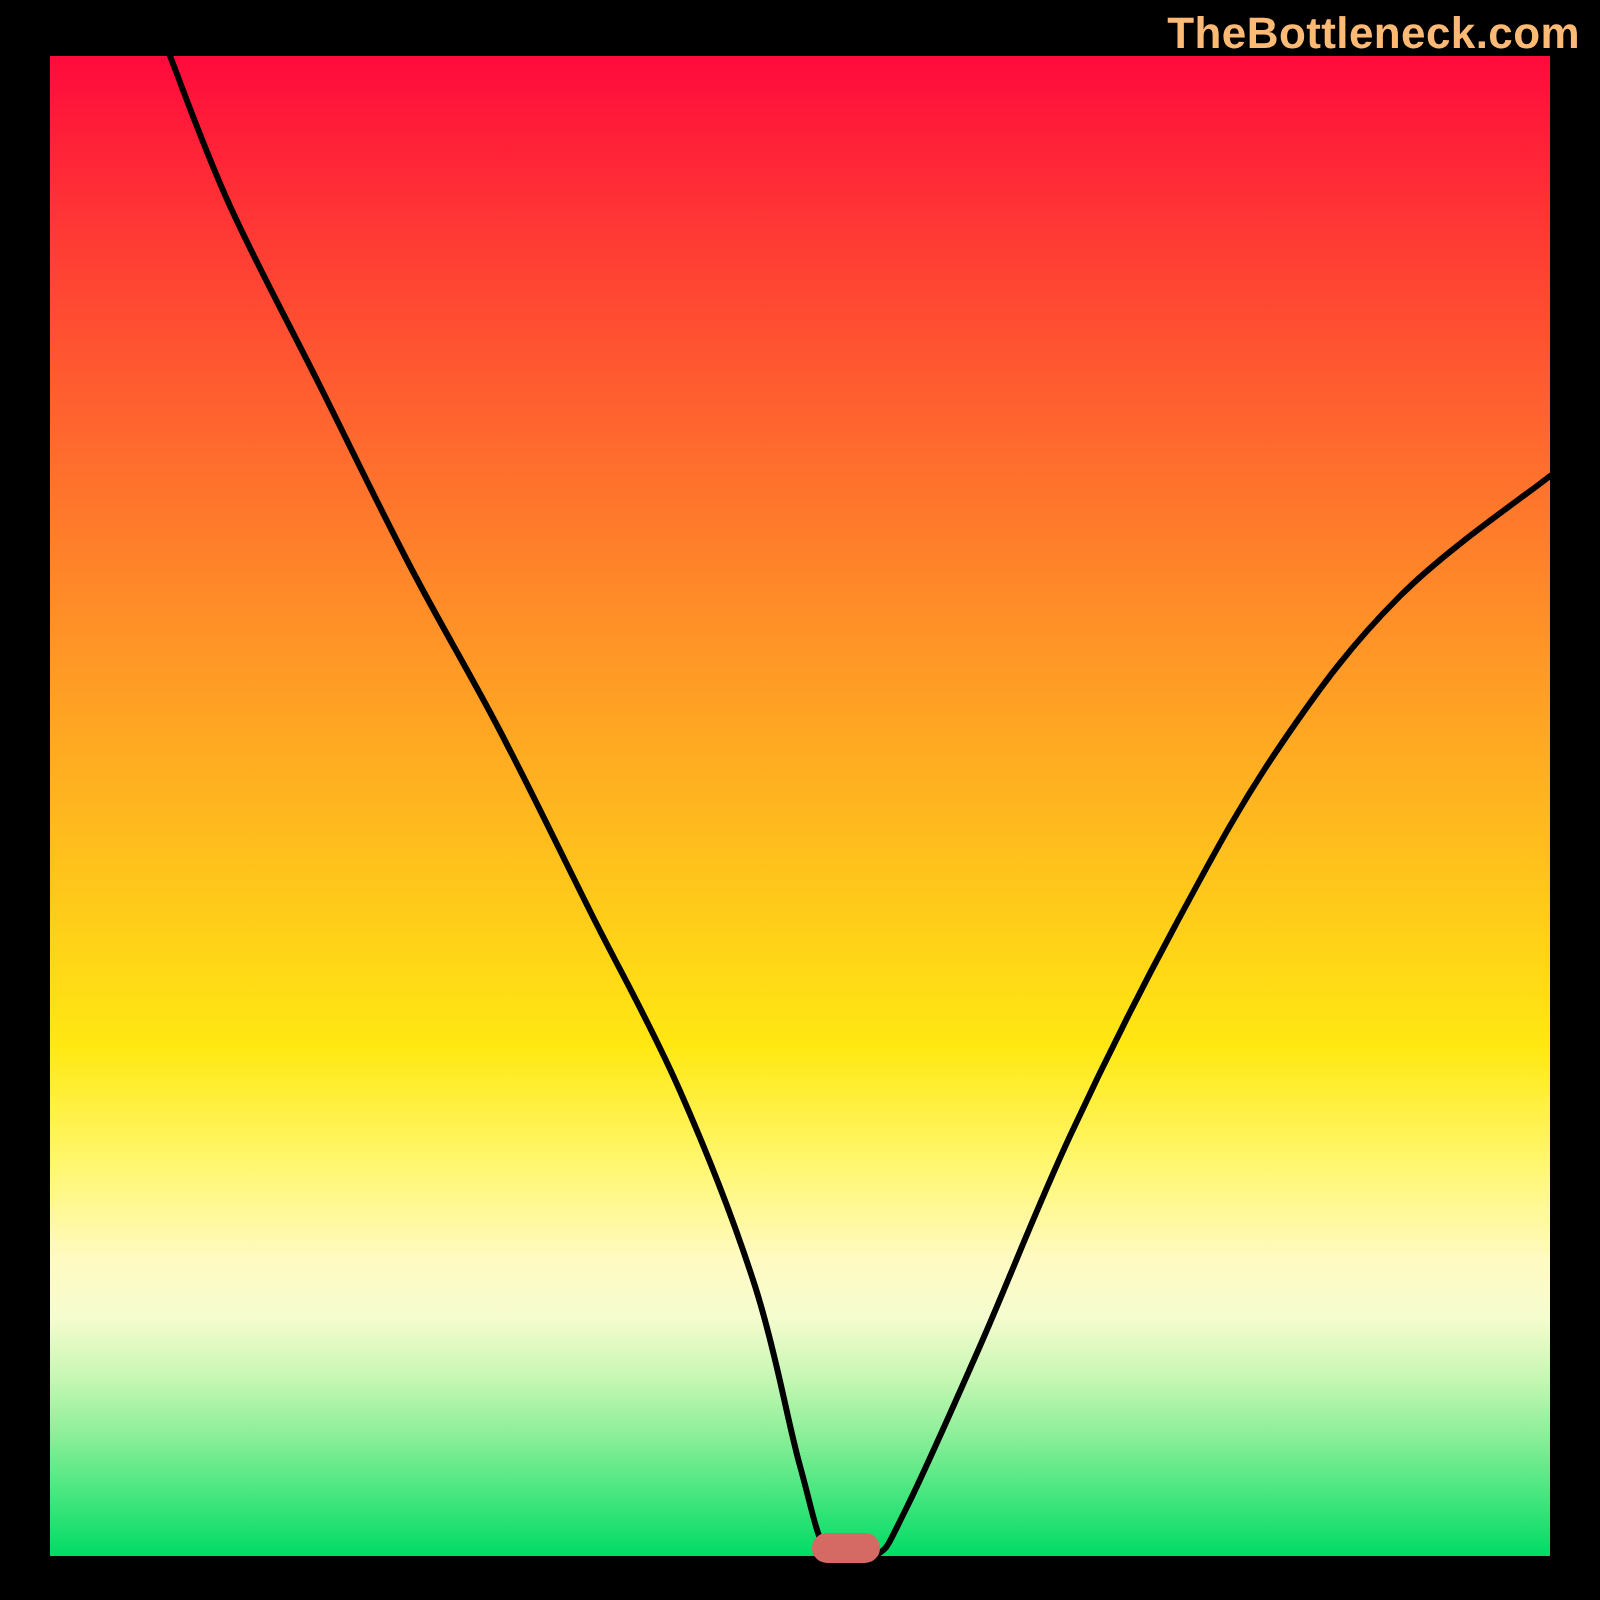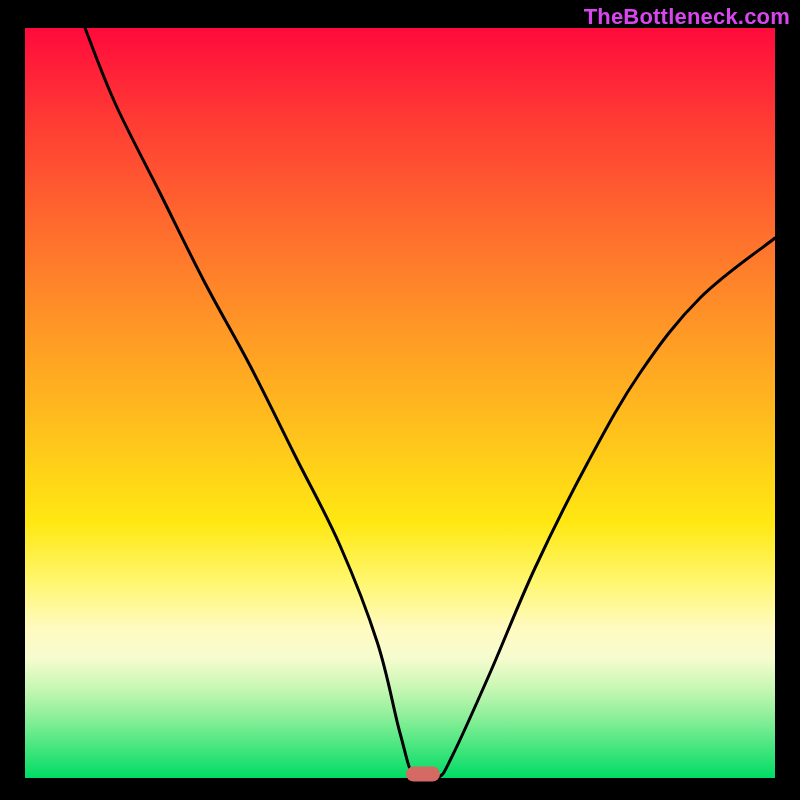--- a/index.html
+++ b/index.html
@@ -16,21 +16,21 @@
     width: 800px;
     height: 800px;
     background: #000;
   }
   .watermark {
     position: absolute;
     top: 4px;
     right: 10px;
     font-size: 22px;
     font-weight: 600;
-    color: #d946ef;
+    color: #fdba74;
     letter-spacing: 0.2px;
     z-index: 5;
   }
   .plot {
     position: absolute;
     left: 25px;
     top: 28px;
     width: 750px;
     height: 750px;
     background: linear-gradient(

